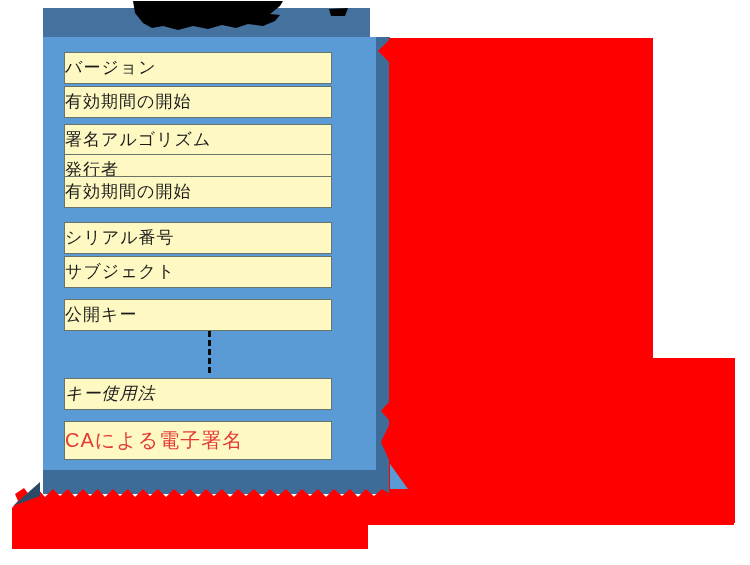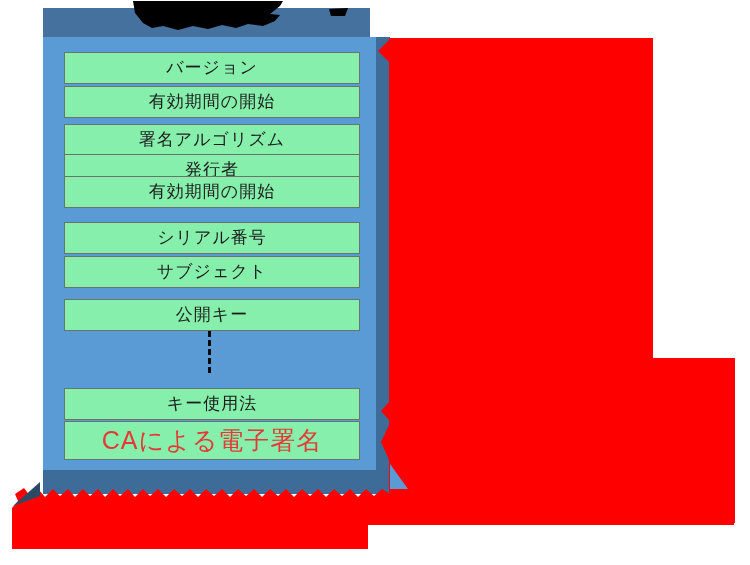--- a/index.html
+++ b/index.html
@@ -9,29 +9,29 @@
     font-family:"Liberation Sans","DejaVu Sans",sans-serif;
   }
   .abs{position:absolute;}
   
   .header-band{left:43px;top:8px;width:327px;height:29px;background:#44719E;}
   .card{left:43px;top:37px;width:333px;height:433px;background:#5B9BD5;}
   .card-shadow-right{left:376px;top:37px;width:14px;height:457px;background:#3E6C98;}
   .card-shadow-bottom{left:43px;top:470px;width:347px;height:24px;background:#3E6C98;}
   
   .row{
-    left:64px;width:296px;height:32px;box-sizing:border-box;
-    background:#86efac;border:1.5px solid #69746B;
-    text-align:center;line-height:29px;font-size:17px;color:#1b1b1b;
+    left:64px;width:268px;height:32px;box-sizing:border-box;
+    background:#fef9c3;border:1.5px solid #69746B;
+    text-align:left;line-height:29px;font-size:17px;color:#1b1b1b;
     letter-spacing:1px;white-space:nowrap;overflow:hidden;
   }
   .r0{top:52px}.r1{top:86px}.r2{top:124px}.r3{top:154px}
   .r4{top:176px}.r5{top:222px}.r6{top:256px}.r7{top:299px}
-  .row-keyusage{top:388px;}
-  .row-ca{top:421px;height:39px;line-height:36px;font-size:25px;color:#E53935;}
+  .row-keyusage{top:378px;font-style:italic;}
+  .row-ca{top:421px;height:39px;line-height:36px;font-size:20px;color:#E53935;}
   .ellipsis-line{
     left:208px;top:331px;width:0;height:42px;
     border-left:3px dashed #0a0a0a;
   }
   .overlay{left:0;top:0;width:750px;height:565px;pointer-events:none;}
 </style>
 </head>
 <body>
 
 <div class="abs header-band"></div>

